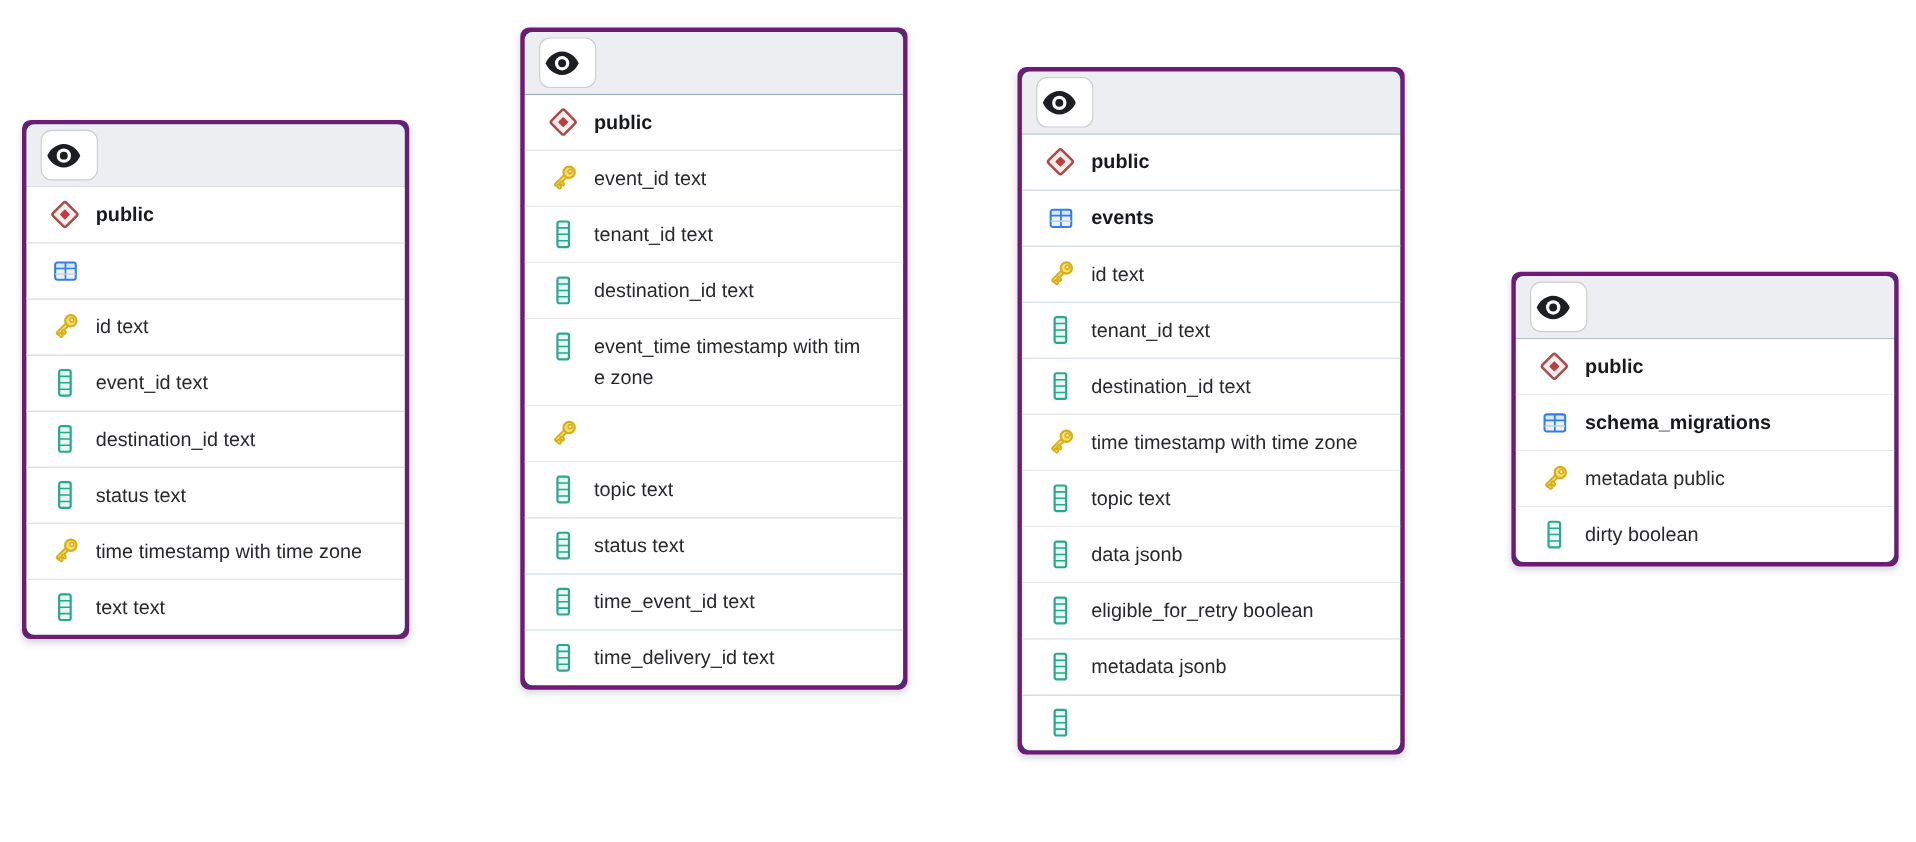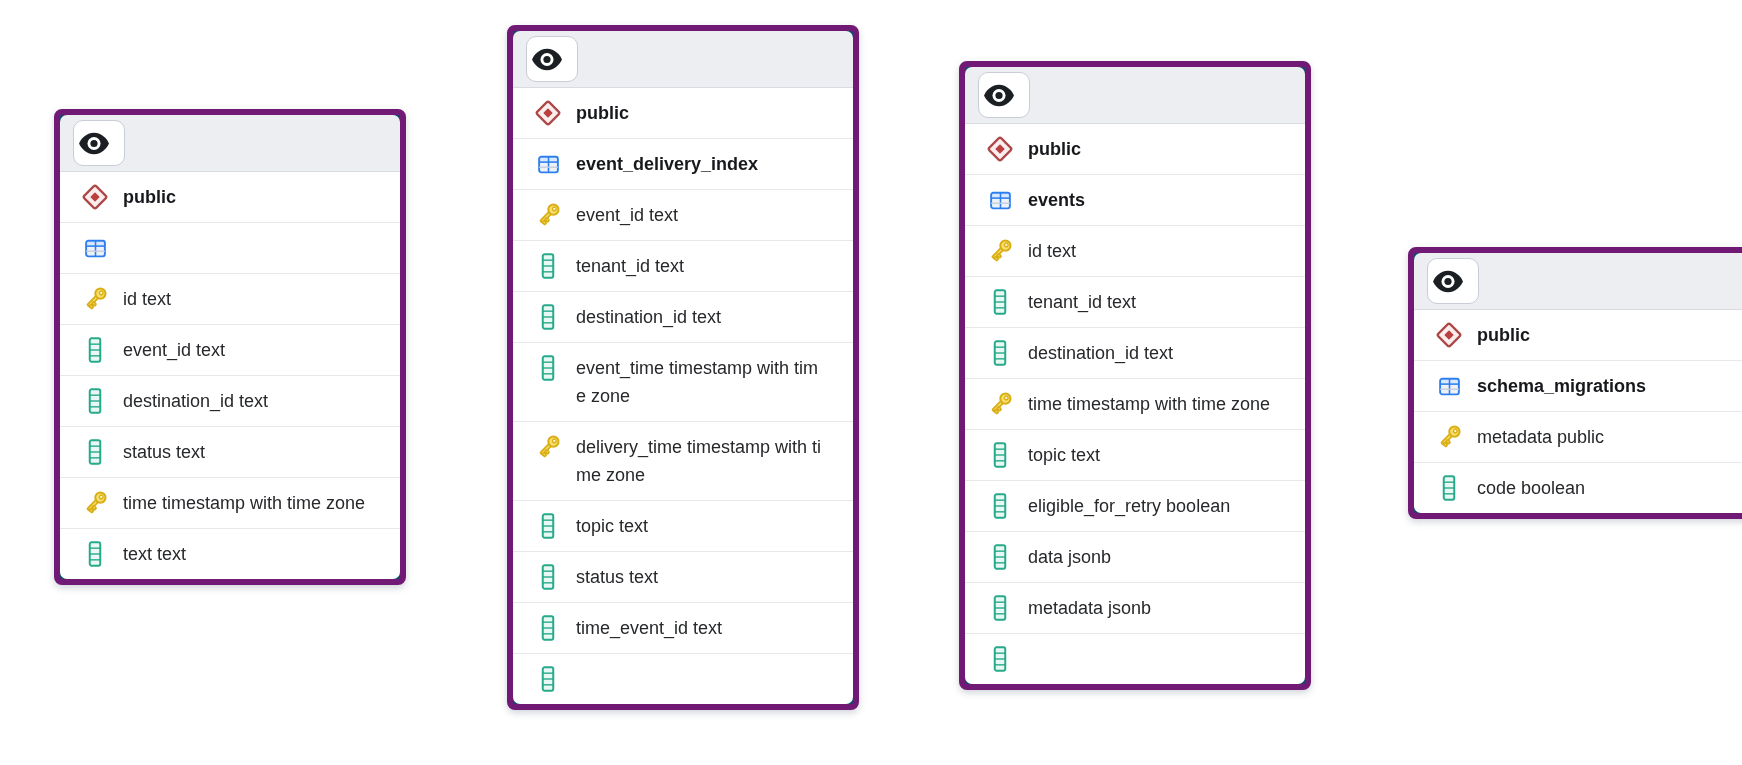--- a/index.html
+++ b/index.html
@@ -11,25 +11,24 @@
   #canvas {
     position: relative;
     width: 1742px;
     height: 765px;
     overflow: hidden;
     background: #ffffff;
   }
   .entity-card {
     position: absolute;
     background: #0c4a6e;
-    border: 6px solid #701a75;
+    border: 4px solid #701a75;
     border-radius: 8px;
     box-shadow: 0 3px 7px rgba(95,105,125,0.28);
     box-sizing: border-box;
-    margin-left: 34px;
   }
   .card-header {
     height: 56px;
     background: #eceef2;
     border-bottom: 1px solid #d8dbe2;
     border-radius: 7px 7px 0 0;
     display: flex;
     align-items: center;
     padding-left: 13px;
     box-sizing: content-box;
@@ -201,33 +200,20 @@
       </div>
       <div class="row bold">
         <span class="icon-slot">
           <svg width="30" height="30" viewBox="0 0 24 24">
             <rect x="5.2" y="5.2" width="13.6" height="13.6" rx="1.6" transform="rotate(45 12 12)" fill="#f9eded" stroke="#ad4848" stroke-width="1.8"></rect>
             <rect x="9.3" y="9.3" width="5.4" height="5.4" rx="0.6" transform="rotate(45 12 12)" fill="#bc3f3f"></rect>
           </svg>
         </span>
         <span class="row-text">public</span>
       </div>
-      <div class="row bold">
-        <span class="icon-slot">
-          <svg width="25" height="25" viewBox="0 0 24 24">
-            <rect x="3.6" y="5.3" width="16.8" height="4.4" fill="#d9e8fd"></rect>
-            <rect x="3.8" y="9.7" width="16.4" height="9" fill="#eef1f5"></rect>
-            <rect x="3" y="4.5" width="18" height="15" rx="2" fill="none" stroke="#2d7ff0" stroke-width="1.8"></rect>
-            <line x1="3" y1="9.7" x2="21" y2="9.7" stroke="#2d7ff0" stroke-width="1.5"></line>
-            <line x1="12" y1="4.5" x2="12" y2="19.5" stroke="#2d7ff0" stroke-width="1.5"></line>
-            <line x1="3" y1="14.6" x2="21" y2="14.6" stroke="#c3cedd" stroke-width="1.3"></line>
-          </svg>
-        </span>
-        <span class="row-text">event_delivery_index</span>
-      </div>
       <div class="row">
         <span class="icon-slot">
           <svg width="30" height="30" viewBox="0 0 24 24">
             <g transform="rotate(45 12 12)">
               <rect x="10.8" y="9.5" width="2.5" height="10.2" rx="0.8" fill="#f7df6c" stroke="#d9ae15" stroke-width="1.4"></rect>
               <rect x="12.6" y="14.2" width="3.1" height="2" rx="0.7" fill="#f7df6c" stroke="#d9ae15" stroke-width="1.3"></rect>
               <rect x="12.6" y="17.4" width="3.1" height="2" rx="0.7" fill="#f7df6c" stroke="#d9ae15" stroke-width="1.3"></rect>
               <circle cx="12" cy="5.9" r="4.1" fill="#f7df6c" stroke="#d9ae15" stroke-width="1.6"></circle>
               <circle cx="12.1" cy="5" r="1.45" fill="#fdf6d8" stroke="#d9ae15" stroke-width="1.1"></circle>
             </g>
@@ -273,21 +259,20 @@
           <svg width="30" height="30" viewBox="0 0 24 24">
             <g transform="rotate(45 12 12)">
               <rect x="10.8" y="9.5" width="2.5" height="10.2" rx="0.8" fill="#f7df6c" stroke="#d9ae15" stroke-width="1.4"></rect>
               <rect x="12.6" y="14.2" width="3.1" height="2" rx="0.7" fill="#f7df6c" stroke="#d9ae15" stroke-width="1.3"></rect>
               <rect x="12.6" y="17.4" width="3.1" height="2" rx="0.7" fill="#f7df6c" stroke="#d9ae15" stroke-width="1.3"></rect>
               <circle cx="12" cy="5.9" r="4.1" fill="#f7df6c" stroke="#d9ae15" stroke-width="1.6"></circle>
               <circle cx="12.1" cy="5" r="1.45" fill="#fdf6d8" stroke="#d9ae15" stroke-width="1.1"></circle>
             </g>
           </svg>
         </span>
-        <span class="row-text"><span>delivery_time</span> <span>timestamp with time zone</span></span>
       </div>
       <div class="row">
         <span class="icon-slot">
           <svg width="22" height="28" viewBox="0 0 18 24">
             <rect x="4.5" y="2" width="9" height="20" rx="1.6" fill="#e9f8f2" stroke="#27a98b" stroke-width="1.7"></rect>
             <line x1="4.5" y1="7" x2="13.5" y2="7" stroke="#27a98b" stroke-width="1.2"></line>
             <line x1="4.5" y1="12" x2="13.5" y2="12" stroke="#27a98b" stroke-width="1.2"></line>
             <line x1="4.5" y1="17" x2="13.5" y2="17" stroke="#27a98b" stroke-width="1.2"></line>
           </svg>
         </span>
@@ -317,20 +302,21 @@
       </div>
       <div class="row">
         <span class="icon-slot">
           <svg width="22" height="28" viewBox="0 0 18 24">
             <rect x="4.5" y="2" width="9" height="20" rx="1.6" fill="#e9f8f2" stroke="#27a98b" stroke-width="1.7"></rect>
             <line x1="4.5" y1="7" x2="13.5" y2="7" stroke="#27a98b" stroke-width="1.2"></line>
             <line x1="4.5" y1="12" x2="13.5" y2="12" stroke="#27a98b" stroke-width="1.2"></line>
             <line x1="4.5" y1="17" x2="13.5" y2="17" stroke="#27a98b" stroke-width="1.2"></line>
           </svg>
         </span>
+        <span class="row-text"><span>time_delivery_id</span> <span>text</span></span>
       </div>
     </div>
     <div class="entity-card" style="left: 925px; top: 61px; width: 352px;">
       <div class="card-header">
         <button class="eye-button">
           <span class="icon-slot">
             <svg width="32" height="25" viewBox="0 0 24 18">
               <path d="M12 1 C6.2 1 2.1 5.6 0.8 9 C2.1 12.4 6.2 17 12 17 C17.8 17 21.9 12.4 23.2 9 C21.9 5.6 17.8 1 12 1 Z" fill="#1b1f24"></path>
               <circle cx="12" cy="9" r="4.9" fill="#ffffff"></circle>
               <circle cx="12" cy="9" r="2.7" fill="#1b1f24"></circle>
@@ -423,32 +409,32 @@
       </div>
       <div class="row">
         <span class="icon-slot">
           <svg width="22" height="28" viewBox="0 0 18 24">
             <rect x="4.5" y="2" width="9" height="20" rx="1.6" fill="#e9f8f2" stroke="#27a98b" stroke-width="1.7"></rect>
             <line x1="4.5" y1="7" x2="13.5" y2="7" stroke="#27a98b" stroke-width="1.2"></line>
             <line x1="4.5" y1="12" x2="13.5" y2="12" stroke="#27a98b" stroke-width="1.2"></line>
             <line x1="4.5" y1="17" x2="13.5" y2="17" stroke="#27a98b" stroke-width="1.2"></line>
           </svg>
         </span>
+        <span class="row-text"><span>data</span> <span>jsonb</span></span>
+      </div>
+      <div class="row">
+        <span class="icon-slot">
+          <svg width="22" height="28" viewBox="0 0 18 24">
+            <rect x="4.5" y="2" width="9" height="20" rx="1.6" fill="#e9f8f2" stroke="#27a98b" stroke-width="1.7"></rect>
+            <line x1="4.5" y1="7" x2="13.5" y2="7" stroke="#27a98b" stroke-width="1.2"></line>
+            <line x1="4.5" y1="12" x2="13.5" y2="12" stroke="#27a98b" stroke-width="1.2"></line>
+            <line x1="4.5" y1="17" x2="13.5" y2="17" stroke="#27a98b" stroke-width="1.2"></line>
+          </svg>
+        </span>
         <span class="row-text"><span>eligible_for_retry</span> <span>boolean</span></span>
-      </div>
-      <div class="row">
-        <span class="icon-slot">
-          <svg width="22" height="28" viewBox="0 0 18 24">
-            <rect x="4.5" y="2" width="9" height="20" rx="1.6" fill="#e9f8f2" stroke="#27a98b" stroke-width="1.7"></rect>
-            <line x1="4.5" y1="7" x2="13.5" y2="7" stroke="#27a98b" stroke-width="1.2"></line>
-            <line x1="4.5" y1="12" x2="13.5" y2="12" stroke="#27a98b" stroke-width="1.2"></line>
-            <line x1="4.5" y1="17" x2="13.5" y2="17" stroke="#27a98b" stroke-width="1.2"></line>
-          </svg>
-        </span>
-        <span class="row-text"><span>data</span> <span>jsonb</span></span>
       </div>
       <div class="row">
         <span class="icon-slot">
           <svg width="22" height="28" viewBox="0 0 18 24">
             <rect x="4.5" y="2" width="9" height="20" rx="1.6" fill="#e9f8f2" stroke="#27a98b" stroke-width="1.7"></rect>
             <line x1="4.5" y1="7" x2="13.5" y2="7" stroke="#27a98b" stroke-width="1.2"></line>
             <line x1="4.5" y1="12" x2="13.5" y2="12" stroke="#27a98b" stroke-width="1.2"></line>
             <line x1="4.5" y1="17" x2="13.5" y2="17" stroke="#27a98b" stroke-width="1.2"></line>
           </svg>
         </span>
@@ -515,16 +501,16 @@
       </div>
       <div class="row">
         <span class="icon-slot">
           <svg width="22" height="28" viewBox="0 0 18 24">
             <rect x="4.5" y="2" width="9" height="20" rx="1.6" fill="#e9f8f2" stroke="#27a98b" stroke-width="1.7"></rect>
             <line x1="4.5" y1="7" x2="13.5" y2="7" stroke="#27a98b" stroke-width="1.2"></line>
             <line x1="4.5" y1="12" x2="13.5" y2="12" stroke="#27a98b" stroke-width="1.2"></line>
             <line x1="4.5" y1="17" x2="13.5" y2="17" stroke="#27a98b" stroke-width="1.2"></line>
           </svg>
         </span>
-        <span class="row-text"><span>code</span> <span>boolean</span></span>
+        <span class="row-text"><span>dirty</span> <span>boolean</span></span>
       </div>
     </div>
   </div>
 
 </body></html>

